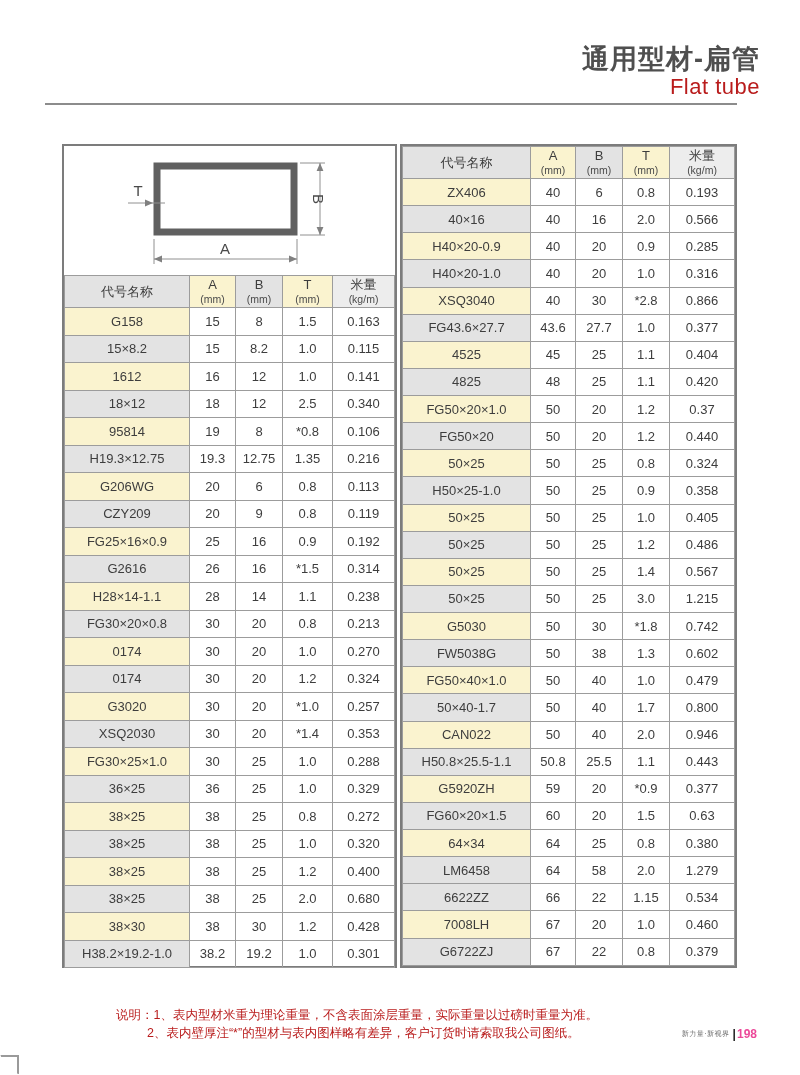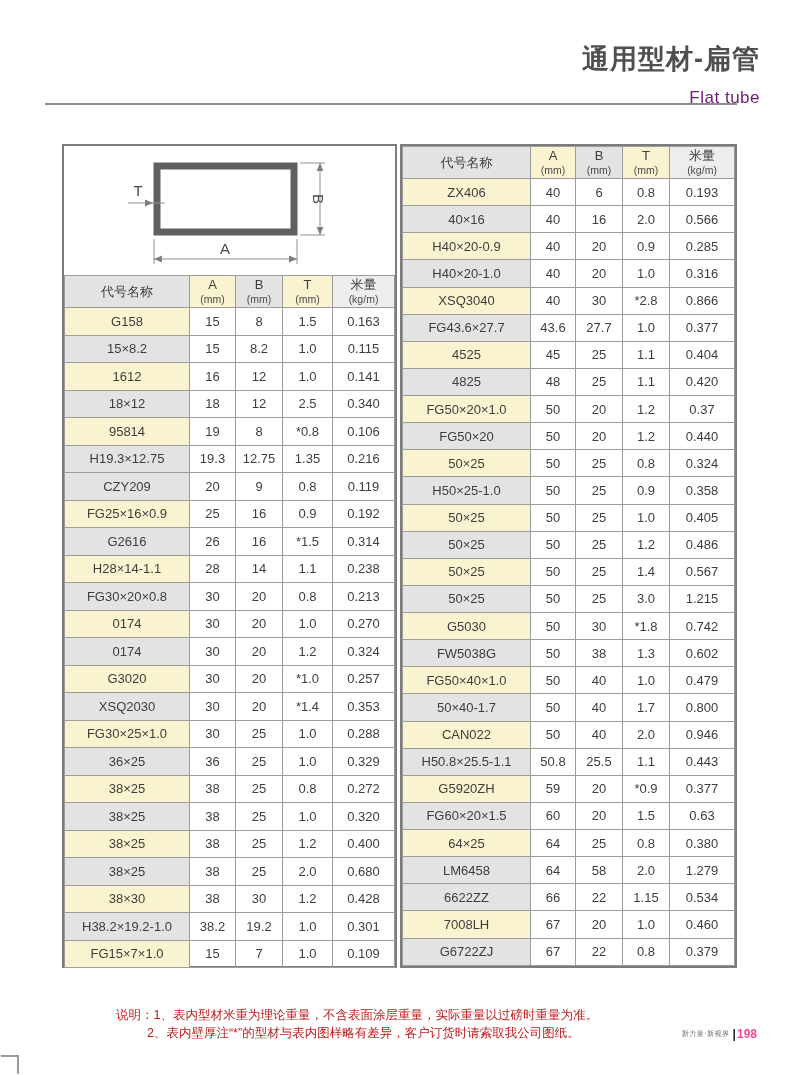--- a/index.html
+++ b/index.html
@@ -3,21 +3,21 @@
 <meta charset="utf-8">
 <style>
   html,body{margin:0;padding:0;background:#fff;}
   .page{
     position:relative; width:800px; height:1075px; background:#fff; overflow:hidden;
     font-family:"Liberation Sans","DejaVu Sans",sans-serif; color:#3d3d3d;border-radius:25px;
   }
   
   .hdr{position:absolute; top:44px; right:40px; text-align:right;}
   .hdr-title{font-size:27px; font-weight:bold; color:#4f4f4f; letter-spacing:1px; line-height:30px;}
-  .hdr-sub{font-size:17px; color:#701a75; letter-spacing:0.5px; margin-top:14px;}
+  .hdr-sub{font-size:22px; color:#b91c1c; letter-spacing:0.5px; margin-top:0;}
   .hdr-line{position:absolute; left:45px; top:103px; width:692px; height:2px; background:#8c8c8c;}
   
   .tables{position:absolute; left:62px; top:144px; width:675px; height:824px;}
   .panel{position:absolute; top:0; border:2px solid #7c7c7c; background:#fff; box-sizing:border-box;}
   .panel-left{left:0; width:335px; height:824px;}
   .panel-right{left:338px; width:337px; height:824px;}
   .diagram{display:block; width:331px; height:129px;}
   table{width:100%; border-collapse:collapse; table-layout:fixed;}
   .t-left{height:693px;}
   .t-right{height:820px;}
@@ -135,20 +135,27 @@
               <td>0.106</td>
             </tr>
             <tr>
               <td class="name shade-gray">H19.3×12.75</td>
               <td>19.3</td>
               <td>12.75</td>
               <td>1.35</td>
               <td>0.216</td>
             </tr>
             <tr>
+              <td class="name shade-cream">G206WG</td>
+              <td>20</td>
+              <td>6</td>
+              <td>0.8</td>
+              <td>0.113</td>
+            </tr>
+            <tr>
               <td class="name shade-gray">CZY209</td>
               <td>20</td>
               <td>9</td>
               <td>0.8</td>
               <td>0.119</td>
             </tr>
             <tr>
               <td class="name shade-cream">FG25×16×0.9</td>
               <td>25</td>
               <td>16</td>
@@ -252,27 +259,20 @@
               <td>30</td>
               <td>1.2</td>
               <td>0.428</td>
             </tr>
             <tr>
               <td class="name shade-gray">H38.2×19.2-1.0</td>
               <td>38.2</td>
               <td>19.2</td>
               <td>1.0</td>
               <td>0.301</td>
-            </tr>
-            <tr>
-              <td class="name shade-cream">FG15×7×1.0</td>
-              <td>15</td>
-              <td>7</td>
-              <td>1.0</td>
-              <td>0.109</td>
             </tr>
           </tbody>
       </table>
     </div>
 
     <div class="panel panel-right">
       <table class="t-right">
         <colgroup>
             <col style="width:128px">
             <col style="width:45px">
@@ -452,21 +452,21 @@
               <td>0.377</td>
             </tr>
             <tr>
               <td class="name shade-gray">FG60×20×1.5</td>
               <td>60</td>
               <td>20</td>
               <td>1.5</td>
               <td>0.63</td>
             </tr>
             <tr>
-              <td class="name shade-cream">64×25</td>
+              <td class="name shade-cream">64×34</td>
               <td>64</td>
               <td>25</td>
               <td>0.8</td>
               <td>0.380</td>
             </tr>
             <tr>
               <td class="name shade-gray">LM6458</td>
               <td>64</td>
               <td>58</td>
               <td>2.0</td>

